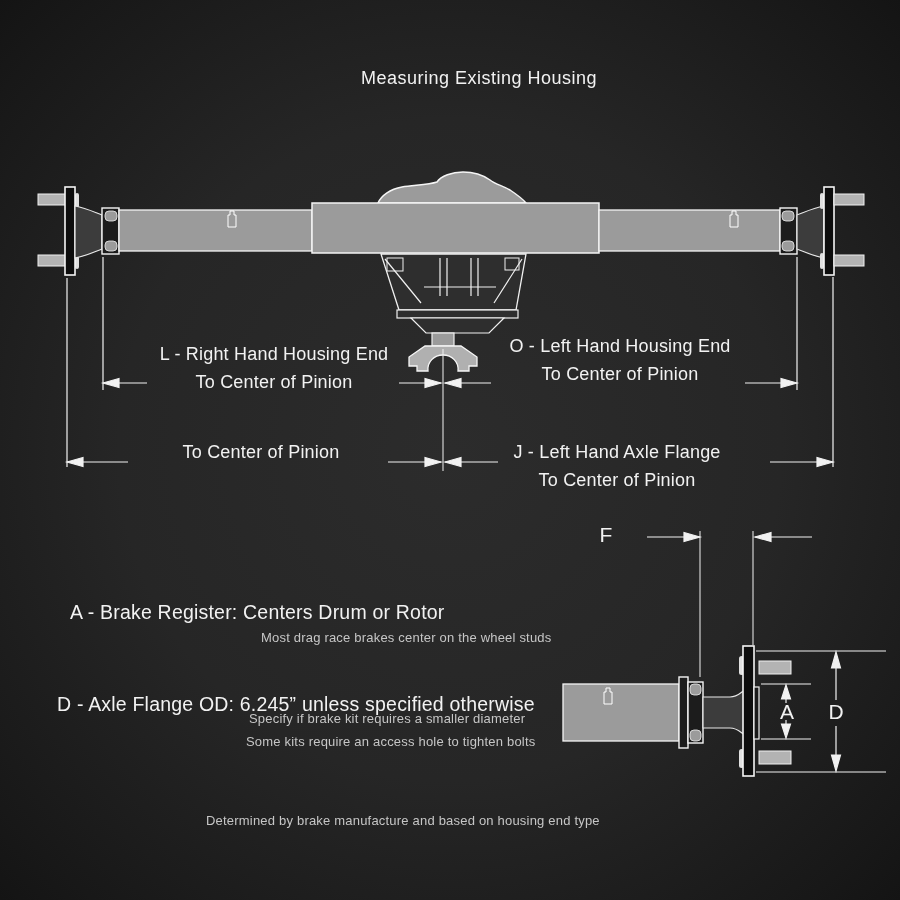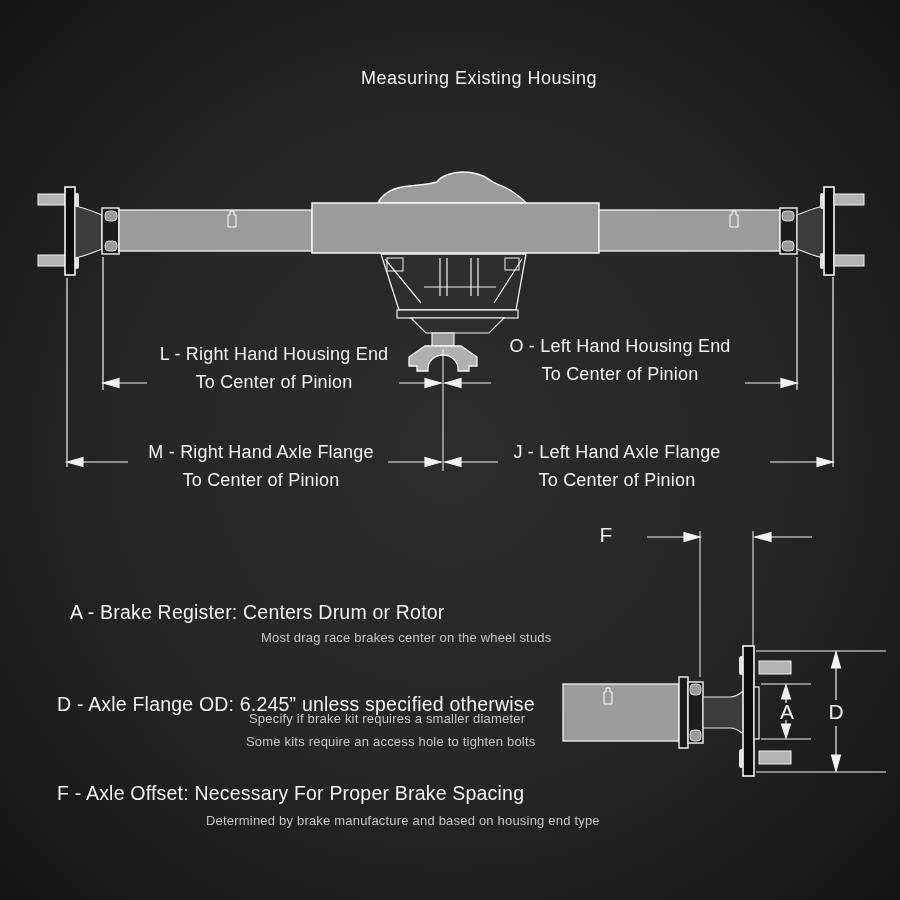--- a/index.html
+++ b/index.html
@@ -162,35 +162,33 @@
 
   <div class="txt dim-label" style="left:114px; top:340px;">
     <div>L - Right Hand Housing End</div>
     <div>To Center of Pinion</div>
   </div>
   <div class="txt dim-label" style="left:460px; top:332px;">
     <div>O - Left Hand Housing End</div>
     <div>To Center of Pinion</div>
   </div>
   <div class="txt dim-label" style="left:101px; top:438px;">
-    <div>M - Right Hand Axle Flange</div>
     <div>To Center of Pinion</div>
   </div>
   <div class="txt dim-label" style="left:457px; top:438px;">
     <div>J - Left Hand Axle Flange</div>
     <div>To Center of Pinion</div>
   </div>
 
   <div class="txt note-heading" style="left:70px; top:601px;">A - Brake Register: Centers Drum or Rotor</div>
   <div class="txt note-sub" style="left:240px; top:630px;margin-left:21px;">Most drag race brakes center on the wheel studs</div>
 
   <div class="txt note-heading" style="left:57px; top:677px;margin-top:16px;">D - Axle Flange OD: 6.245” unless specified otherwise</div>
   <div class="txt note-sub" style="left:249px; top:711px;">Specify if brake kit requires a smaller diameter</div>
   <div class="txt note-sub" style="left:246px; top:734px;">Some kits require an access hole to tighten bolts</div>
 
-  <div class="txt note-heading" style="left:57px; top:782px;">F - Axle Offset: Necessary For Proper Brake Spacing</div>
   <div class="txt note-sub" style="left:206px; top:813px;text-align:right;">Determined by brake manufacture and based on housing end type</div>
 
   <div class="txt detail-letter" style="left:595px; top:523px;">F</div>
   <div class="txt detail-letter" style="left:776px; top:700px;">A</div>
   <div class="txt detail-letter" style="left:825px; top:700px;">D</div>
 
 </div>
 
 </body></html>

